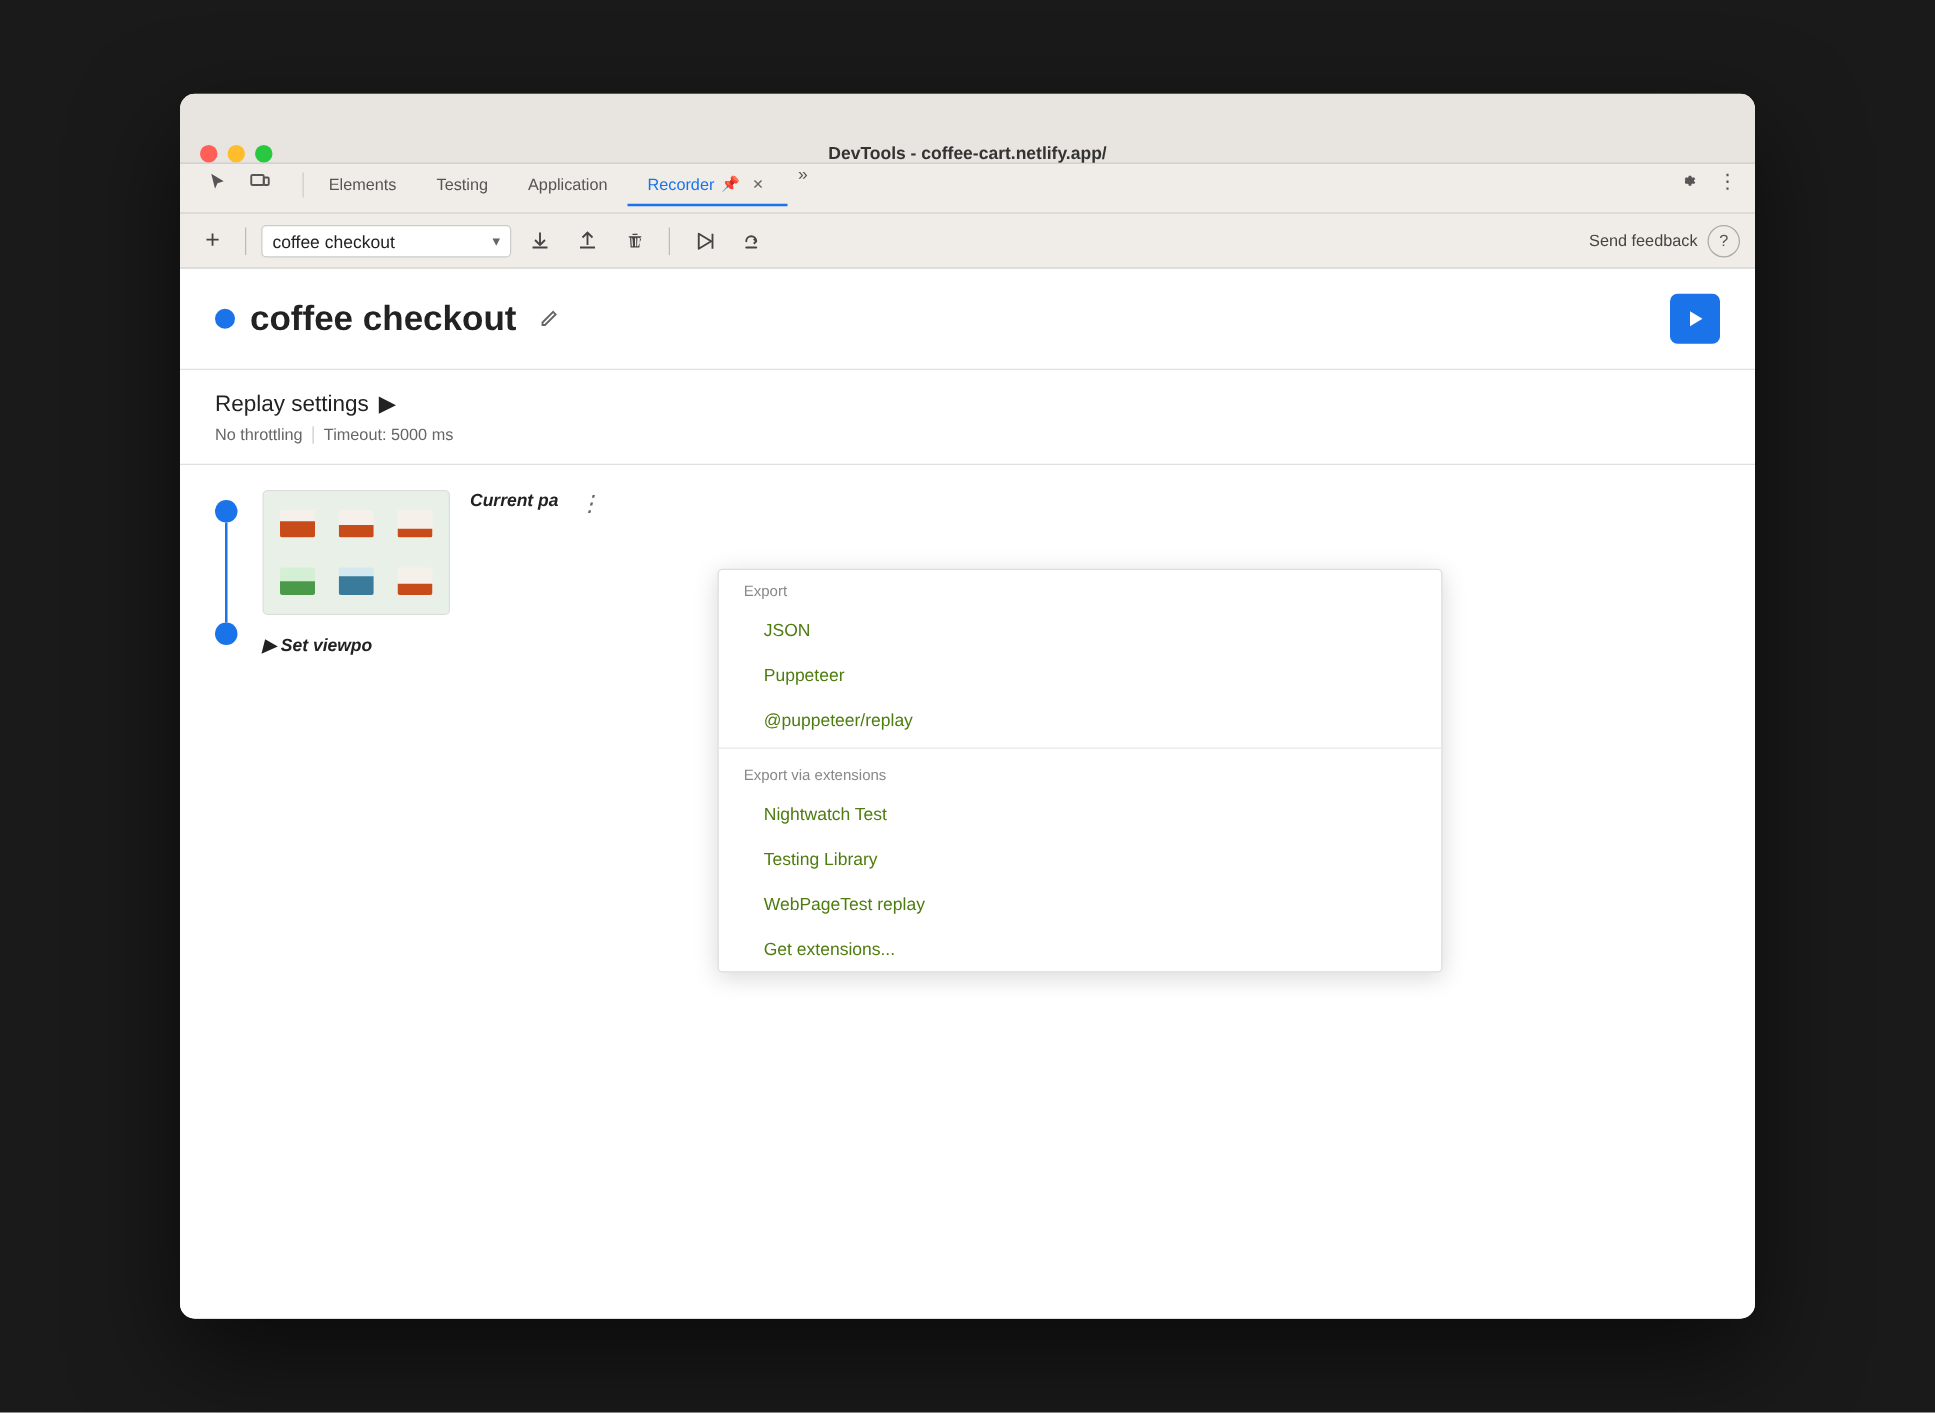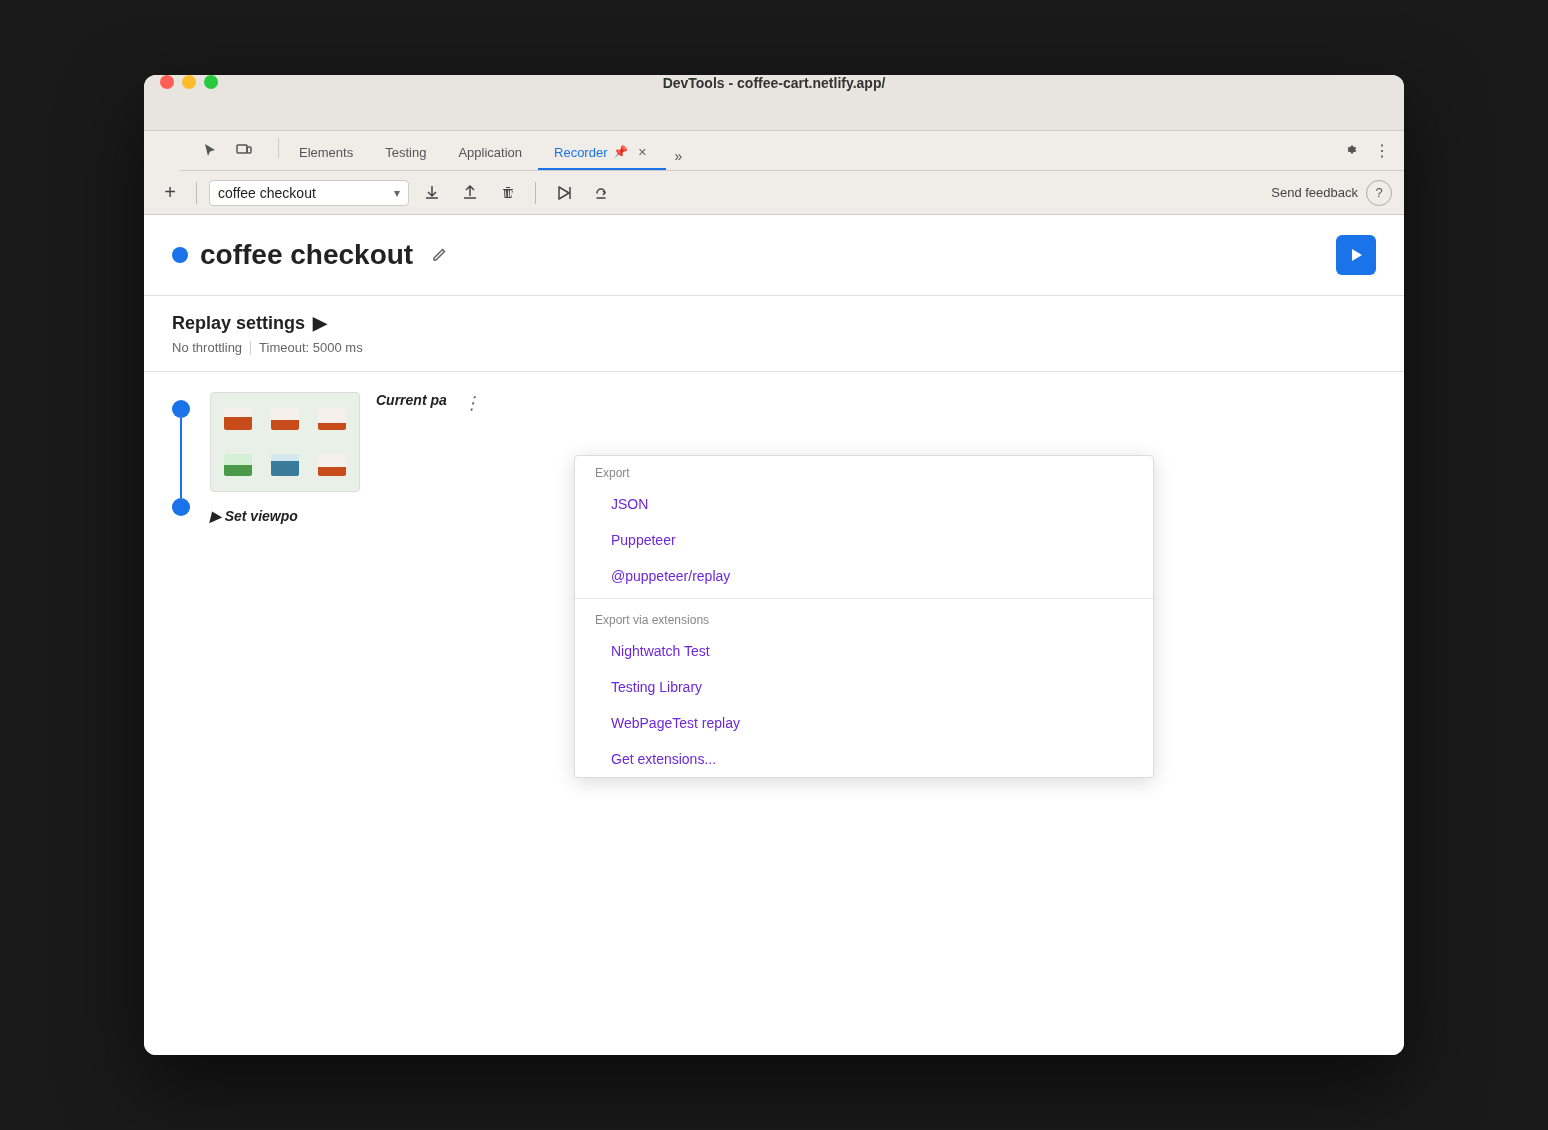--- a/index.html
+++ b/index.html
@@ -22,21 +22,21 @@
       overflow: hidden;
       display: flex;
       flex-direction: column;
     }
 
     
     .title-bar {
       background: #e8e5e0;
       height: 56px;
       display: flex;
-      align-items: flex-start;
+      align-items: flex-end;
       padding: 0 16px;
       border-bottom: 1px solid #ccc;
       position: relative;
     }
 
     .traffic-lights {
       display: flex;
       gap: 8px;
       align-items: center;
     }
@@ -57,25 +57,24 @@
       font-size: 14px;
       font-weight: 600;
       color: #333;
     }
 
     
     .tabs-bar {
       background: #f0ede8;
       height: 40px;
       display: flex;
-      align-items: flex-end;
+      align-items: flex-start;
       padding: 0 8px;
       border-bottom: 1px solid #ccc;
       gap: 0;
-      margin-left: 36px;
     }
 
     .tab-left-icons {
       display: flex;
       align-items: center;
       gap: 6px;
       padding: 0 8px;
       margin-right: 8px;
       padding-bottom: 6px;
     }
@@ -318,21 +317,21 @@
     }
 
     
     .replay-settings-section {
       padding: 16px 28px;
       border-bottom: 1px solid #e0e0e0;
     }
 
     .replay-settings-title {
       font-size: 18px;
-      font-weight: 700;
+      font-weight: 400;
       color: #222;
       display: flex;
       align-items: center;
       gap: 8px;
       cursor: pointer;
     }
 
     .replay-settings-subtitle {
       font-size: 13px;
       color: #666;
@@ -482,21 +481,21 @@
     .dropdown-section-label {
       padding: 10px 20px 6px 20px;
       font-size: 12px;
       color: #888;
       font-weight: 500;
     }
 
     .dropdown-item {
       padding: 10px 20px 10px 36px;
       font-size: 14px;
-      color: #6d28d9;
+      color: #4d7c0f;
       cursor: pointer;
       display: flex;
     }
 
     .dropdown-item.highlighted {
       background: #e8e8e8;
     }
 
     .dropdown-divider {
       height: 1px;

